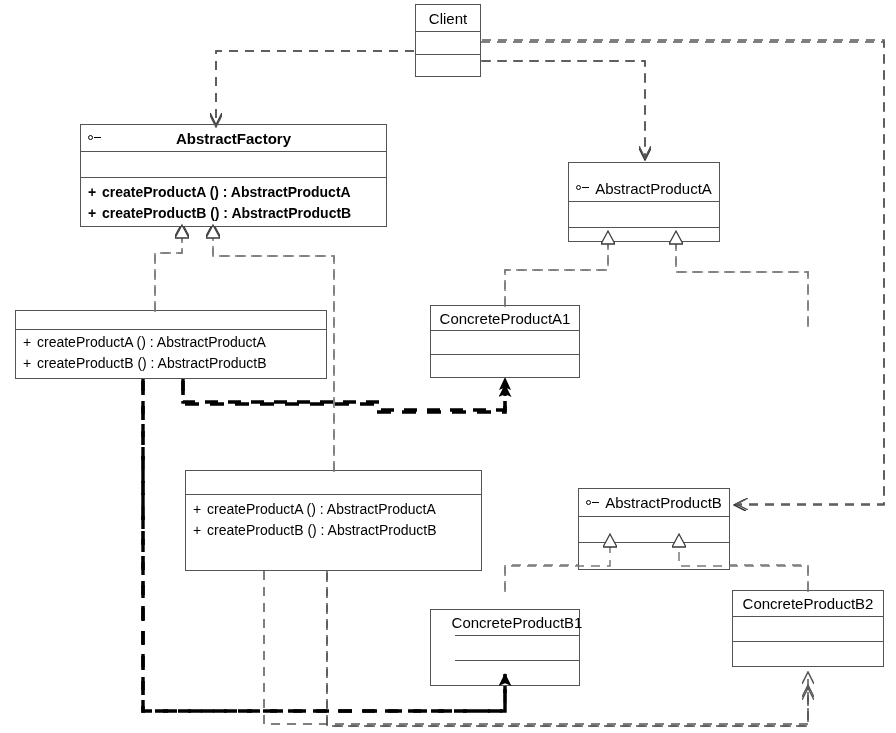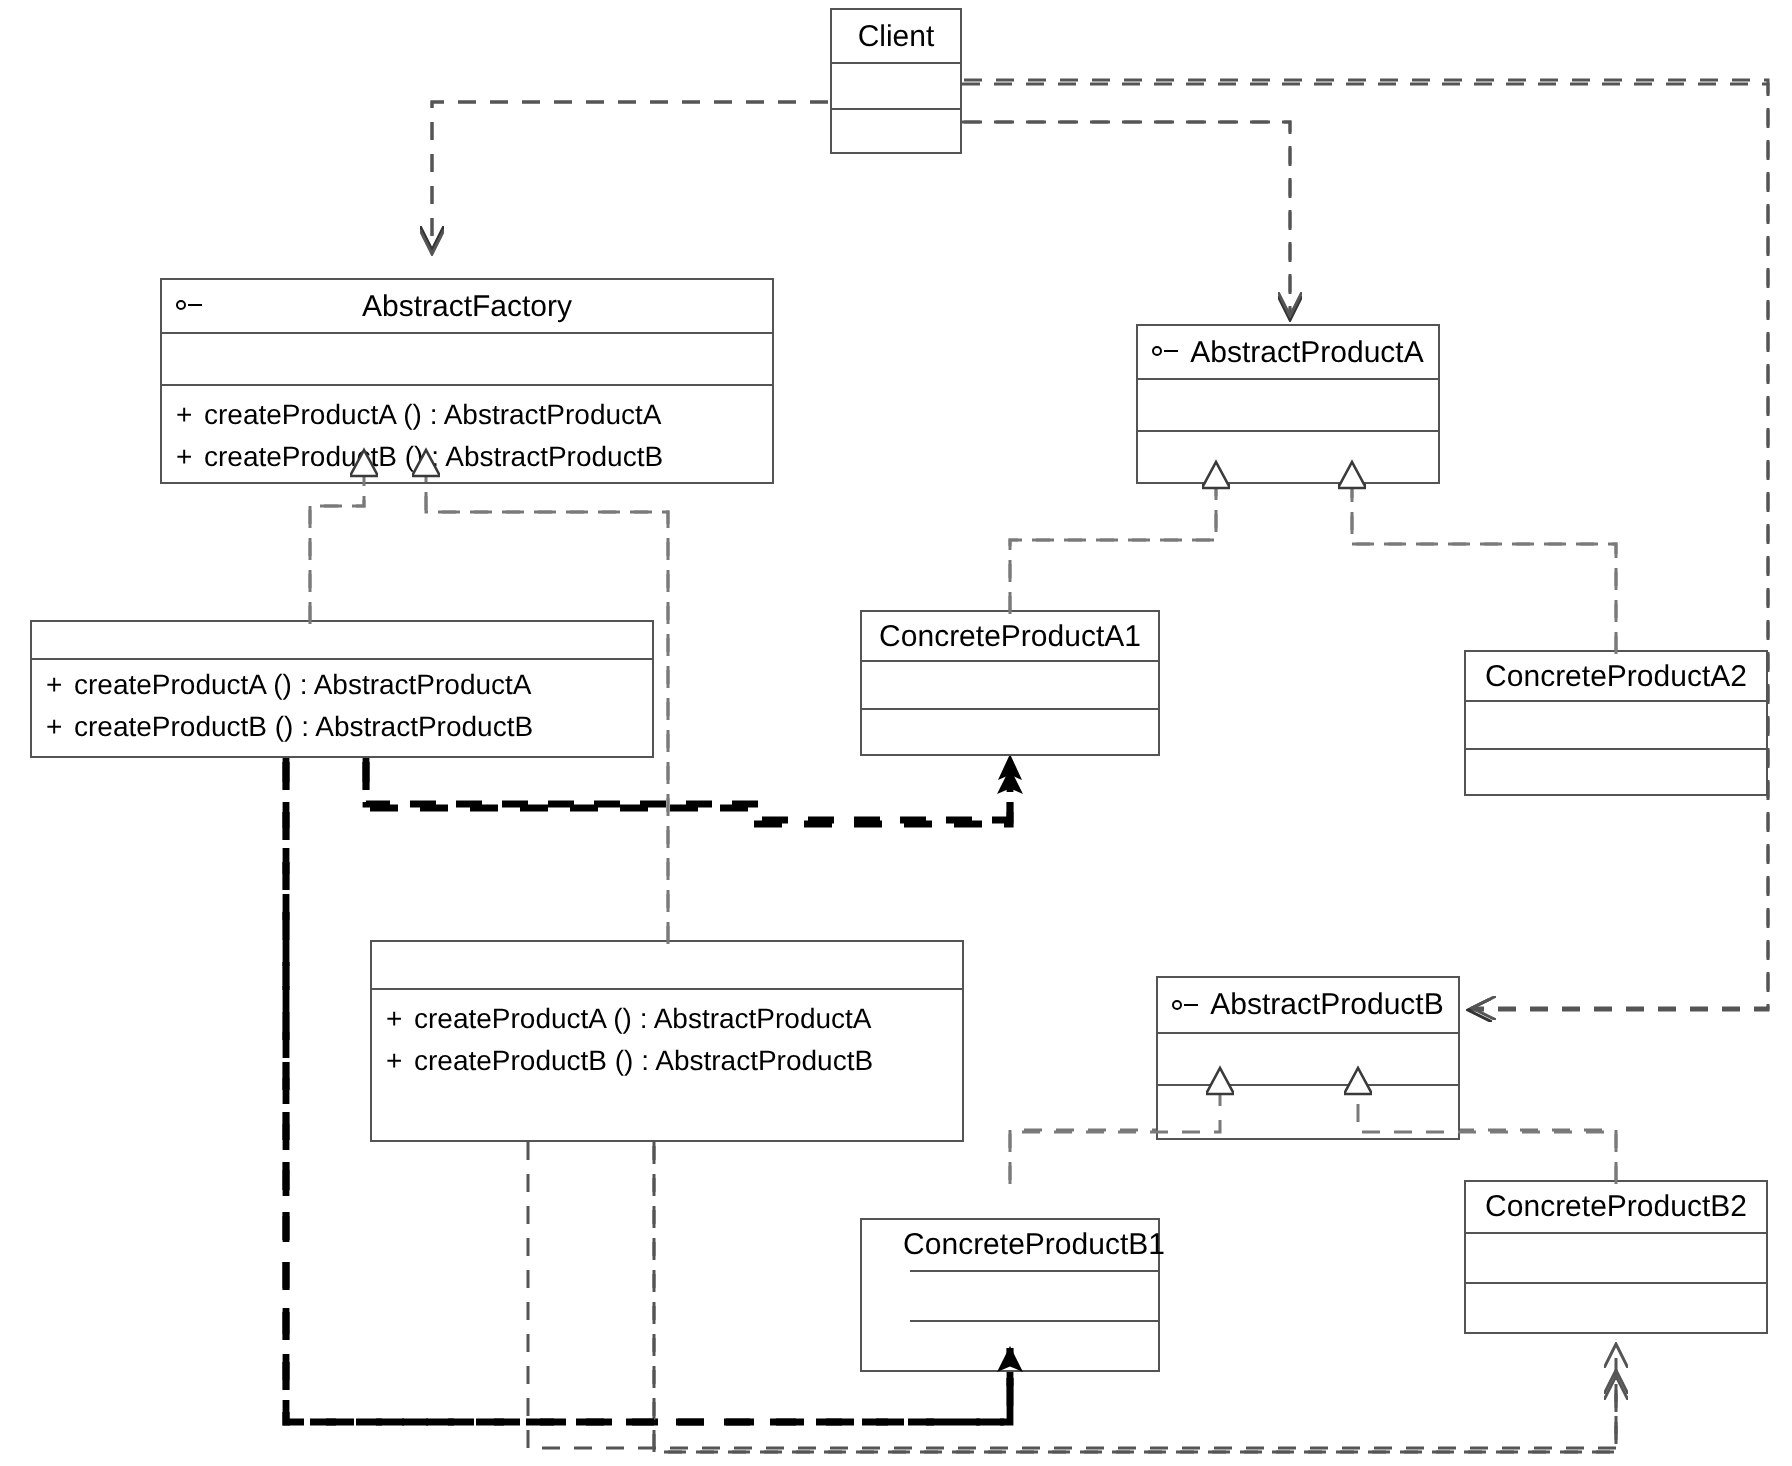--- a/index.html
+++ b/index.html
@@ -198,21 +198,21 @@
   </svg>
 
   <div class="umlbox" style="left:415px; top:4px; width:66px; height:73px;">
     <div class="compartment" style="height:27px;">
       <div class="cname">Client</div>
     </div>
     <div class="compartment" style="height:23px;"></div>
     <div class="compartment" style="height:23px;"></div>
   </div>
 
-  <div class="umlbox" style="left:80px; top:139px; width:307px; height:103px;">
+  <div class="umlbox" style="left:80px; top:124px; width:307px; height:103px;font-weight:bold;">
     <div class="compartment" style="height:27px;">
       <span class="iface-icon">
         <span class="circ"></span>
           <span class="stem"></span>
       </span>
       <div class="cname">AbstractFactory</div>
     </div>
     <div class="compartment empty-comp" style="height:26px;"></div>
     <div class="compartment" style="height:50px; padding-top:3px;">
       <div class="method-row">
@@ -220,21 +220,21 @@
         <span>createProductA ()  : AbstractProductA</span>
       </div>
       <div class="method-row">
         <span class="vis">+</span>
         <span>createProductB ()  : AbstractProductB</span>
       </div>
     </div>
   </div>
 
   <div class="umlbox" style="left:568px; top:162px; width:152px; height:80px;">
-    <div class="compartment" style="height:27px;">
+    <div class="compartment" style="height:27px;margin-top:12px;">
       <div class="cname withicon">
         <span class="inline-icon">
           <span class="circ"></span>
             <span class="stem"></span>
         </span>
         <span>AbstractProductA</span>
       </div>
     </div>
     <div class="compartment empty-comp" style="height:26px;"></div>
     <div class="compartment empty-comp" style="height:25px;"></div>
@@ -255,27 +255,20 @@
   </div>
 
   <div class="umlbox" style="left:430px; top:305px; width:150px; height:73px;">
     <div class="compartment" style="height:25px;">
       <div class="cname">ConcreteProductA1</div>
     </div>
     <div class="compartment empty-comp" style="height:24px;"></div>
     <div class="compartment empty-comp" style="height:23px;"></div>
   </div>
 
-  <div class="umlbox" style="left:732px; top:325px; width:152px; height:73px;">
-    <div class="compartment" style="height:25px;">
-      <div class="cname">ConcreteProductA2</div>
-    </div>
-    <div class="compartment empty-comp" style="height:24px;"></div>
-    <div class="compartment empty-comp" style="height:23px;"></div>
-  </div>
 
   <div class="umlbox" style="left:185px; top:470px; width:297px; height:101px;">
     <div class="compartment empty-comp" style="height:24px;"></div>
     <div class="compartment" style="height:48px; padding-top:3px;">
       <div class="method-row">
         <span class="vis">+</span>
         <span>createProductA ()  : AbstractProductA</span>
       </div>
       <div class="method-row">
         <span class="vis">+</span>

